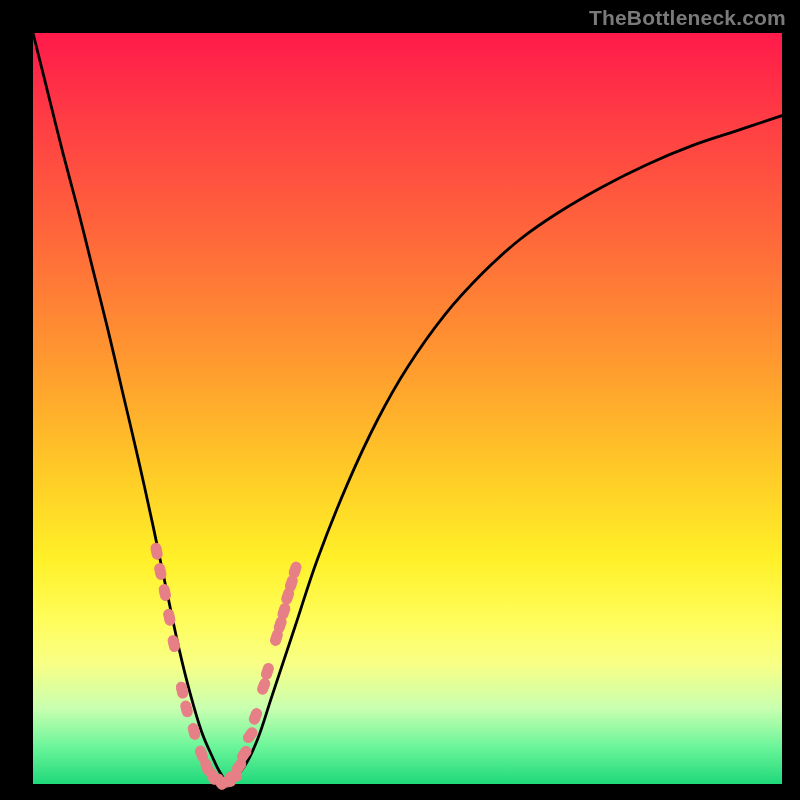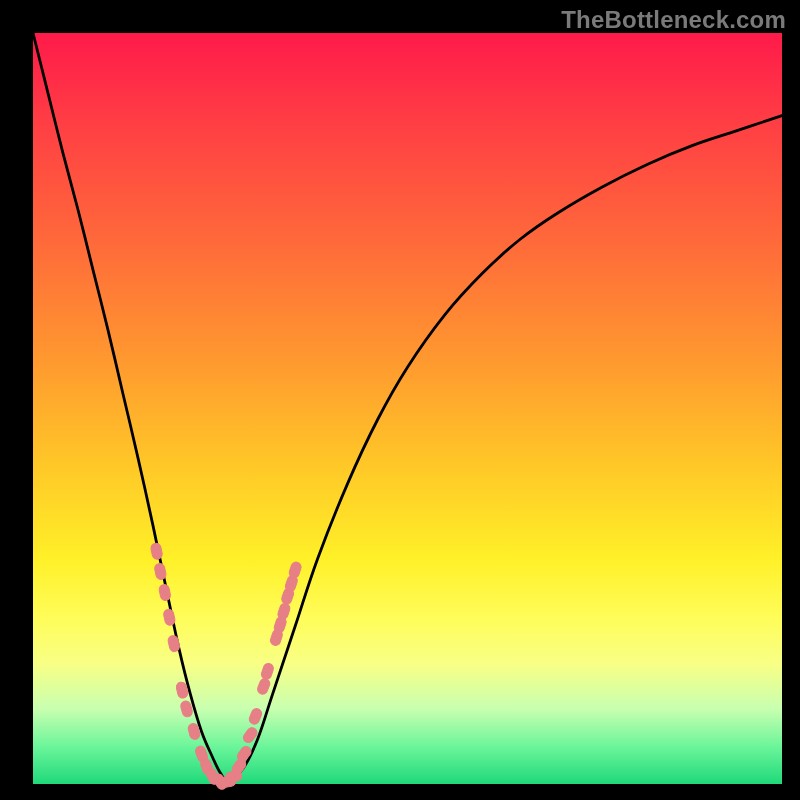--- a/index.html
+++ b/index.html
@@ -34,21 +34,21 @@
       #c8ffb0 90%,
       #6cf59a 95%,
       #1fd97a 100%
     );
   }
   .watermark {
     position: absolute;
     top: 6px;
     right: 14px;
     color: #7a7a7a;
-    font-size: 24px;
+    font-size: 21px;
     font-weight: 600;
     letter-spacing: 0.2px;
     user-select: none;
   }
   svg.curve {
     position: absolute;
     overflow: visible;
   }
 </style>
 </head>

